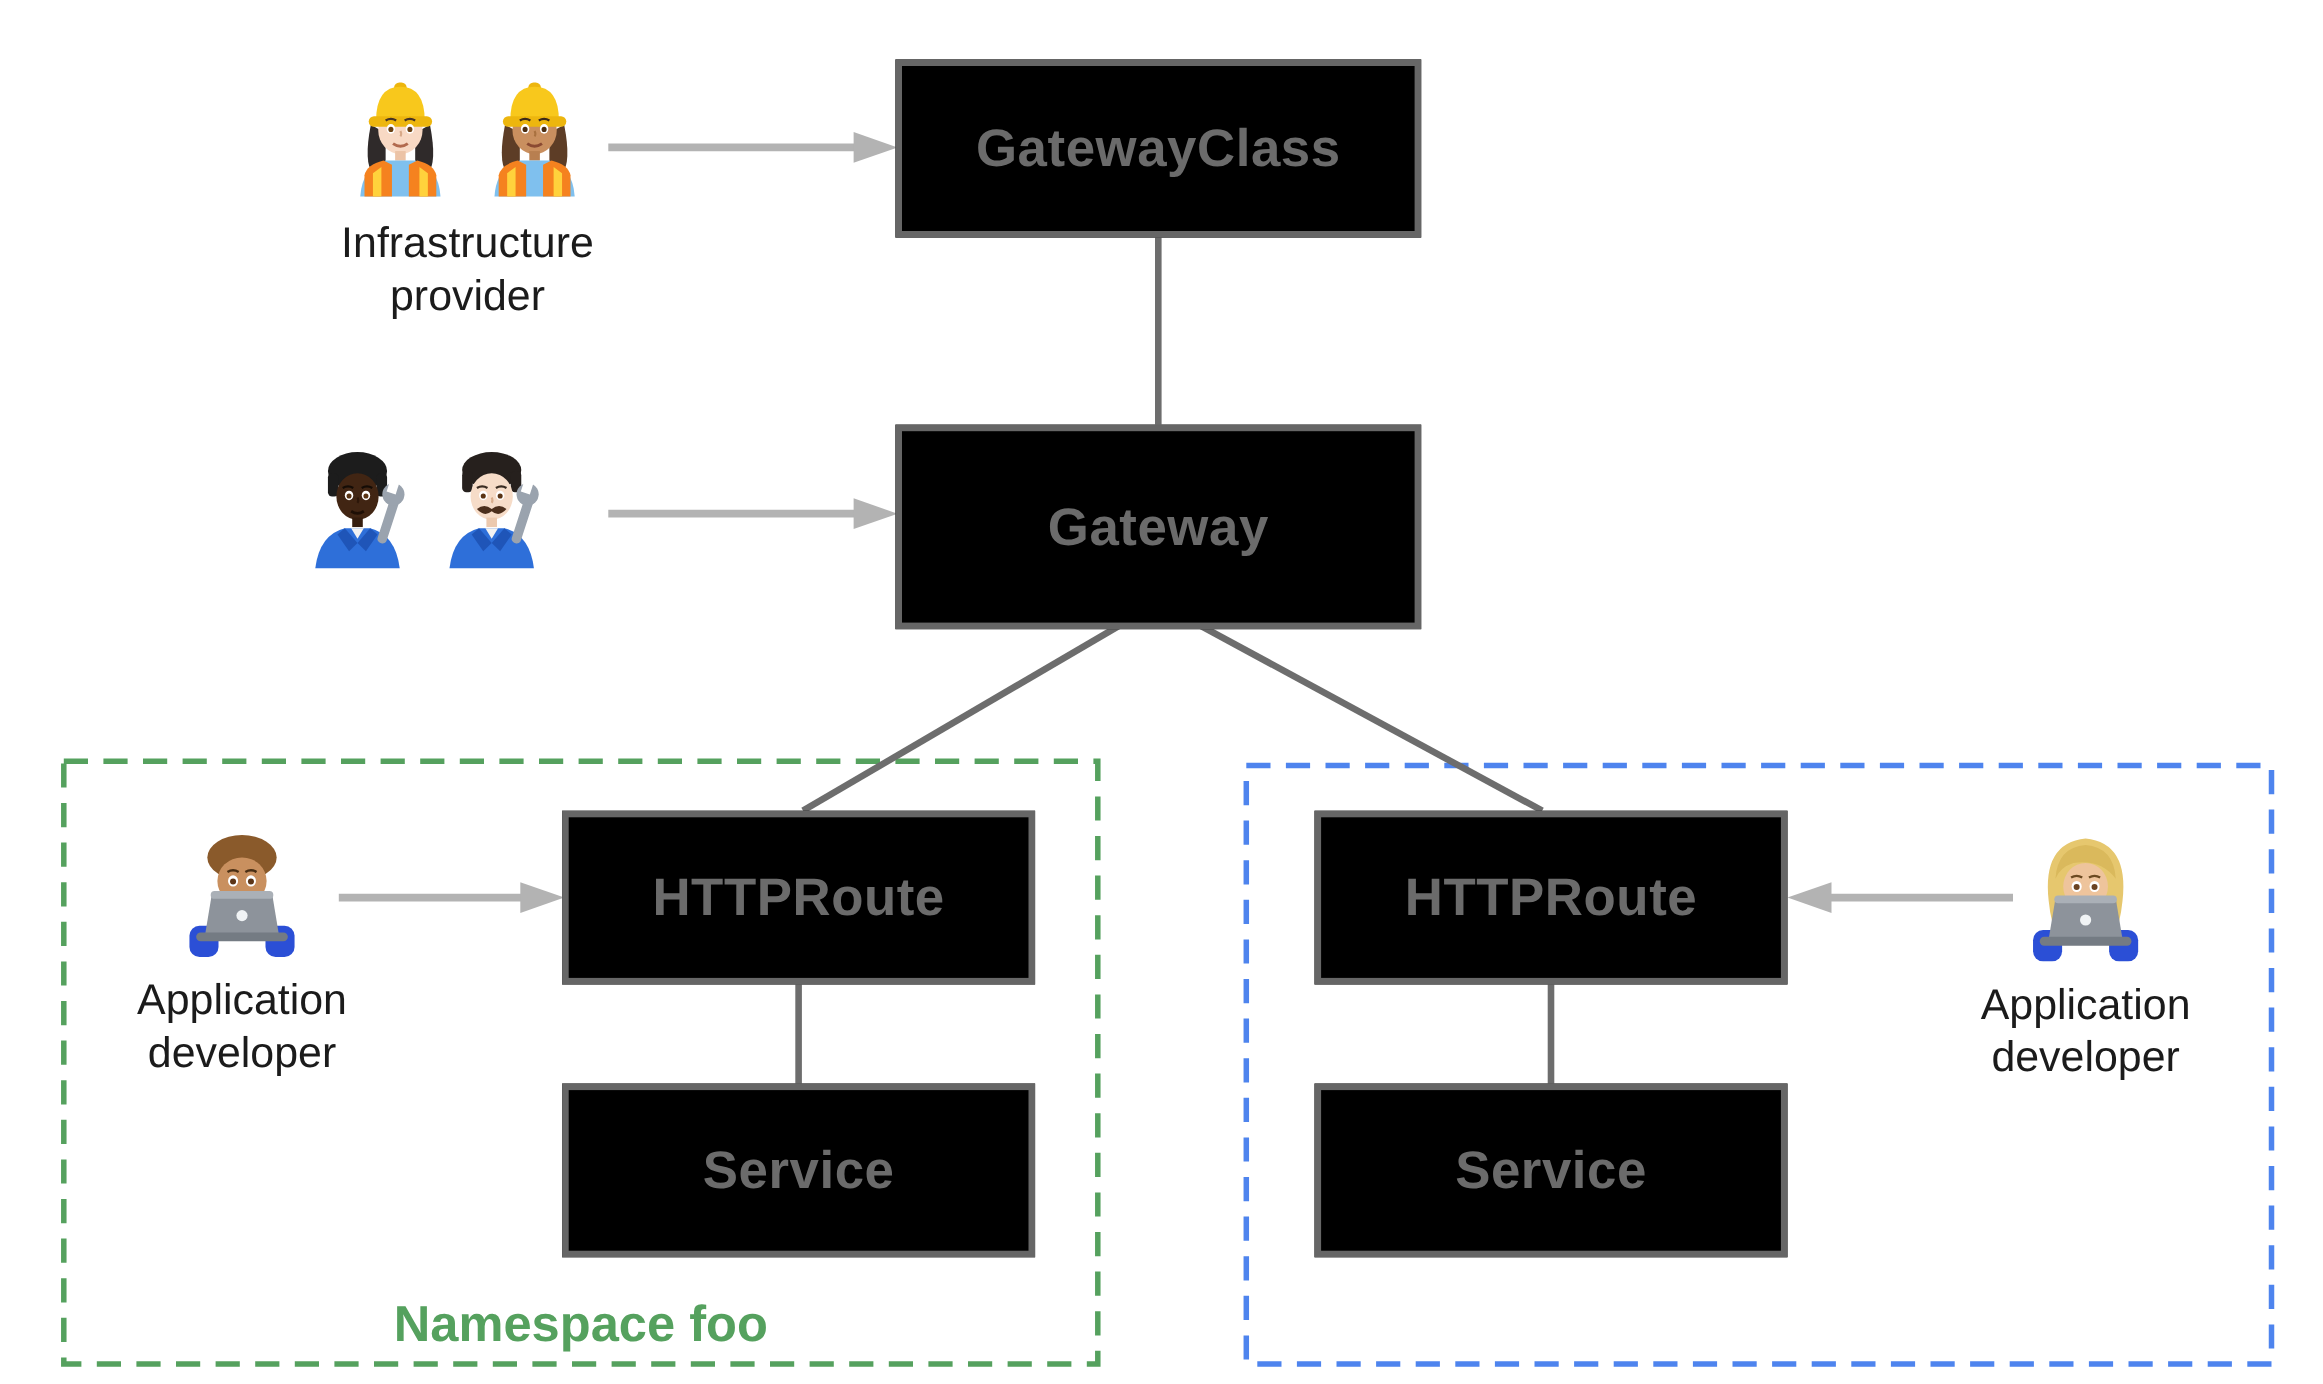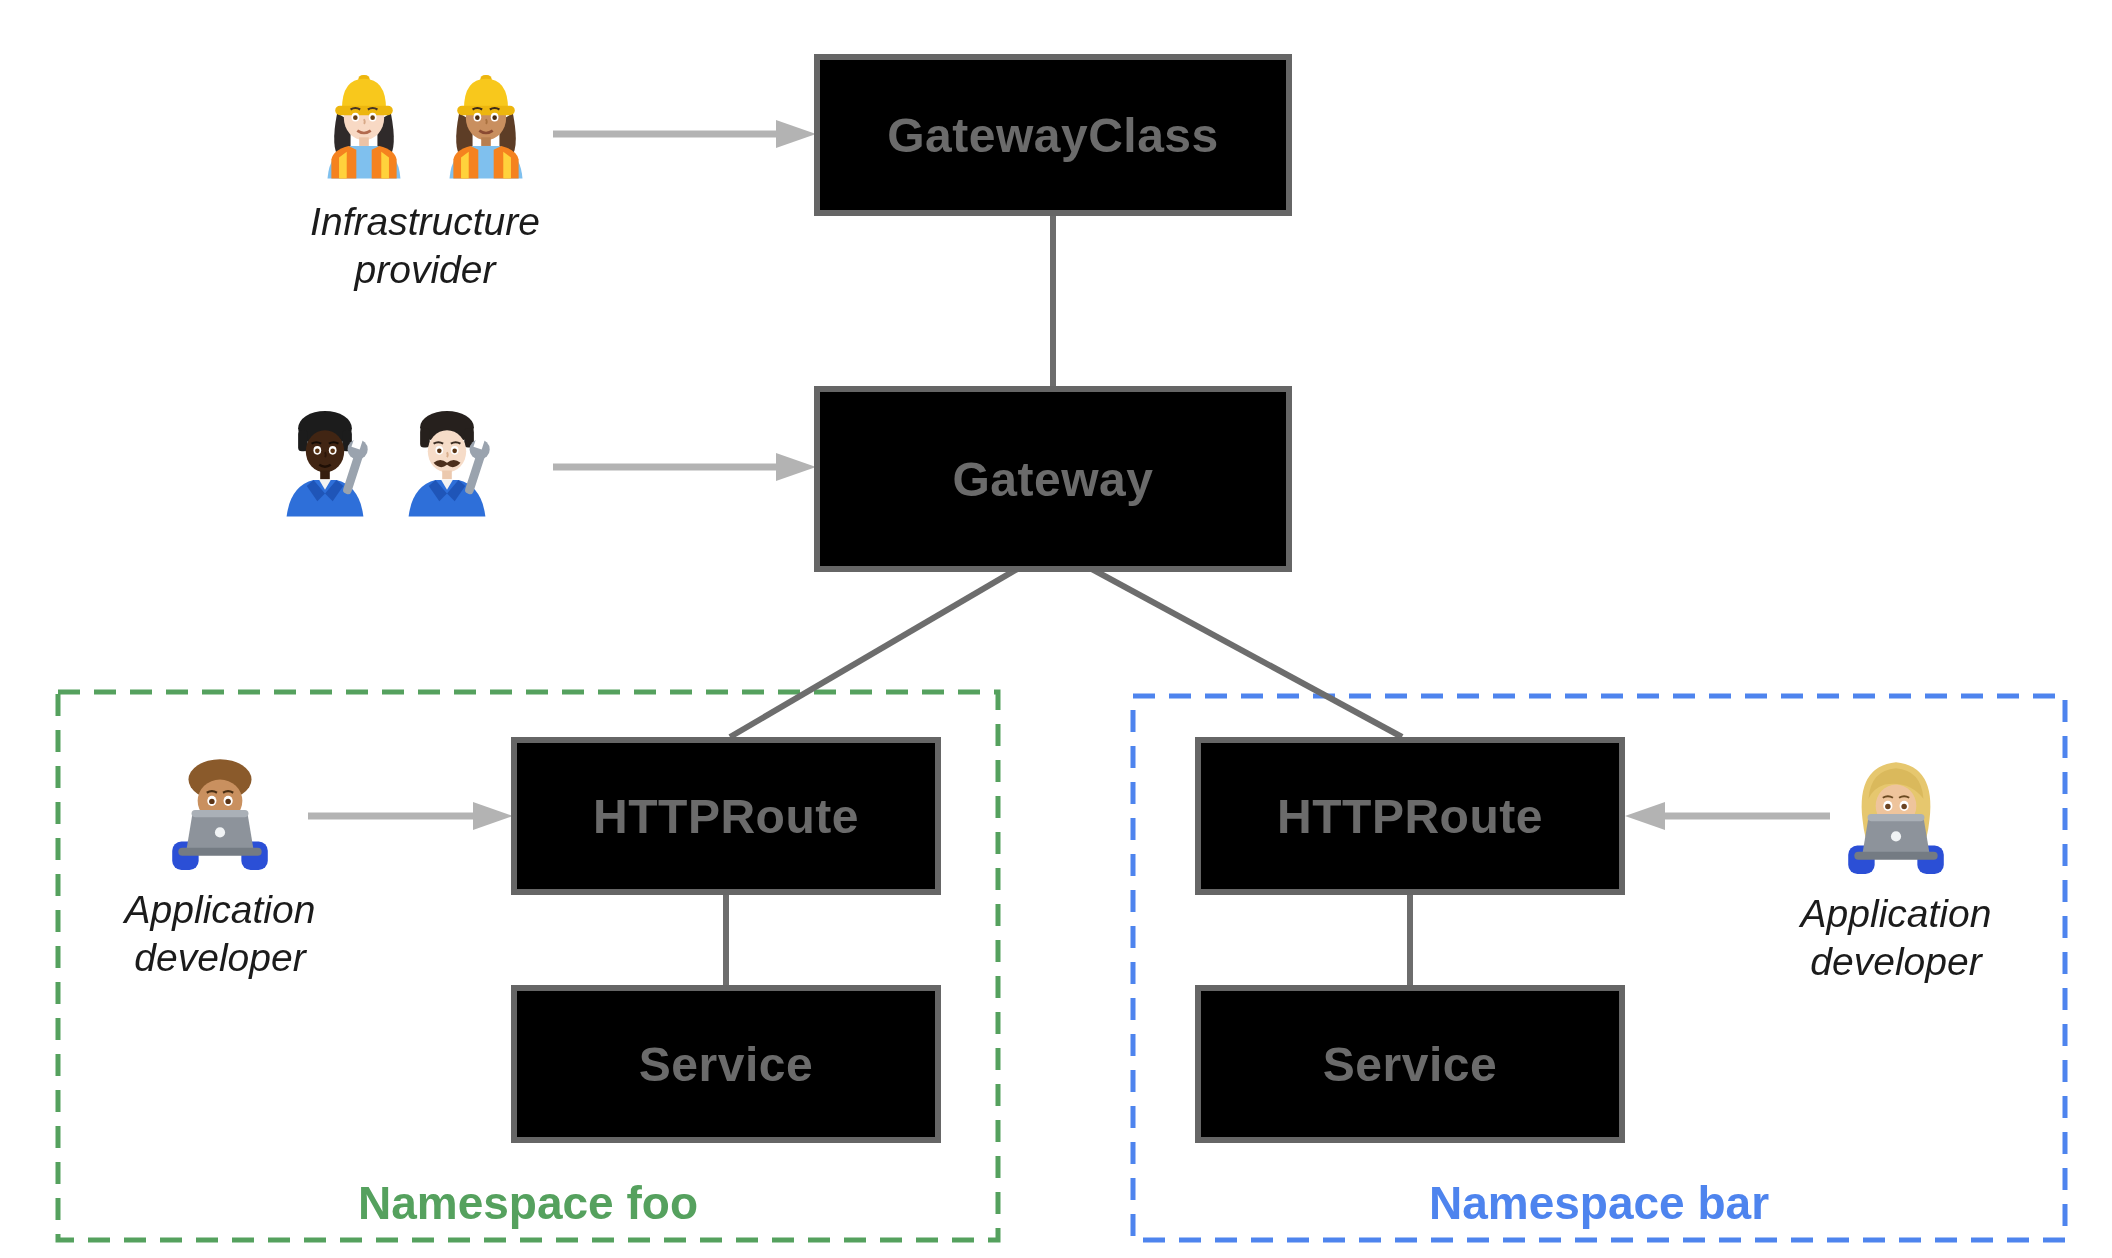--- a/index.html
+++ b/index.html
@@ -11,21 +11,21 @@
     border:6px solid #666666;display:flex;align-items:center;justify-content:center;
     font-weight:bold;font-size:48px;color:#6b6b6b;letter-spacing:0.5px;
     z-index:3;
   }
   .node-gatewayclass{left:814px;top:54px;width:478px;height:162px;}
   .node-gateway{left:814px;top:386px;width:478px;height:186px;}
   .node-httproute-foo{left:511px;top:737px;width:430px;height:158px;}
   .node-service-foo{left:511px;top:985px;width:430px;height:158px;}
   .node-httproute-bar{left:1195px;top:737px;width:430px;height:158px;}
   .node-service-bar{left:1195px;top:985px;width:430px;height:158px;}
-  .persona{position:absolute;display:flex;flex-direction:column;align-items:center;z-index:2;font-style:italic;}
+  .persona{position:absolute;display:flex;flex-direction:column;align-items:center;z-index:2;}
   .persona .icons{display:flex;align-items:flex-end;gap:26px;}
   .persona .plabel{
     margin-top:16px;font-size:39px;line-height:1.22;color:#1b1b1b;
     text-align:center;white-space:pre-line;
   }
   .persona-infra{left:255px;top:60px;width:340px;}
   .persona-cluster{left:216px;top:398px;width:340px;}
   .persona-dev-foo{left:50px;top:748px;width:340px;}
   .persona-dev-bar{left:1726px;top:752px;width:340px;}
   .ns-label{
@@ -73,21 +73,20 @@
   </svg>
 
   <div class="node node-gatewayclass">GatewayClass</div>
   <div class="node node-gateway">Gateway</div>
   <div class="node node-httproute-foo">HTTPRoute</div>
   <div class="node node-service-foo">Service</div>
   <div class="node node-httproute-bar">HTTPRoute</div>
   <div class="node node-service-bar">Service</div>
 
   <div class="ns-label ns-label-foo">Namespace foo</div>
-  <div class="ns-label ns-label-bar">Namespace bar</div>
 
   <div class="persona persona-infra">
     <div class="icons">
       <svg width="96" height="122" viewBox="0 0 100 120">
         <path d="M22 52 Q15 88 24 98 Q33 102 36 92 L36 60 Z" fill="#2f2a2a"></path>
         <path d="M78 52 Q85 88 76 98 Q67 102 64 92 L64 60 Z" fill="#2f2a2a"></path>
         <ellipse cx="50" cy="57" rx="21" ry="23" fill="#f8d9c4"></ellipse>
         <rect x="44" y="12" width="12" height="12" rx="5" fill="#edb60e"></rect>
         <path d="M27 48 Q27 16 50 16 Q73 16 73 48 Z" fill="#f8c81c"></path>
         <rect x="20" y="44" width="60" height="10" rx="5" fill="#edb60e"></rect>

